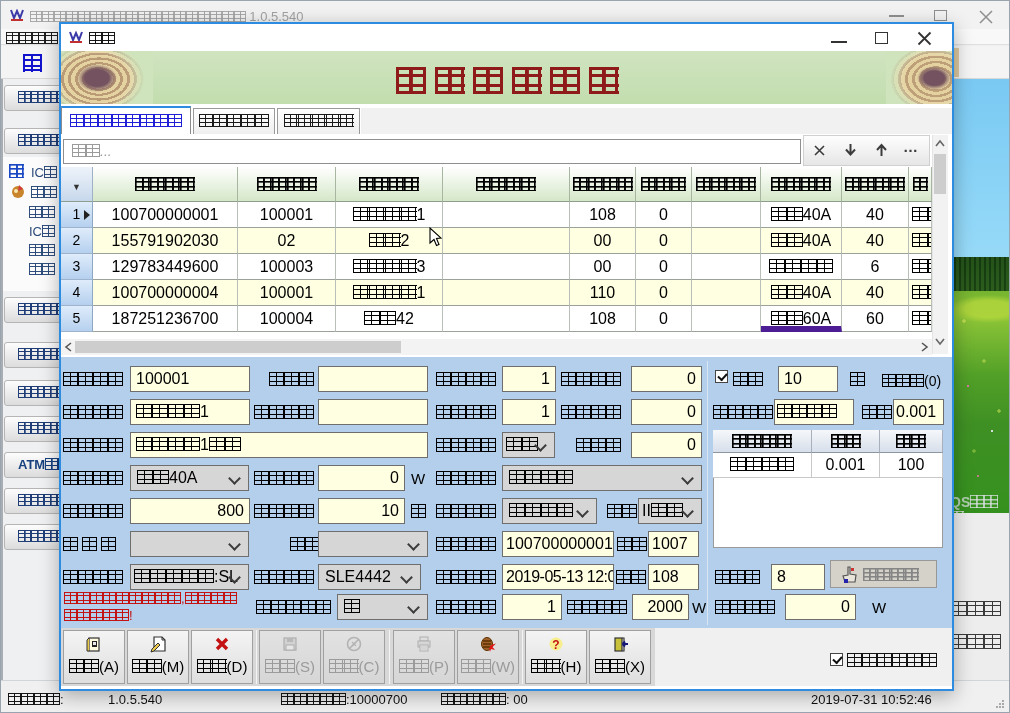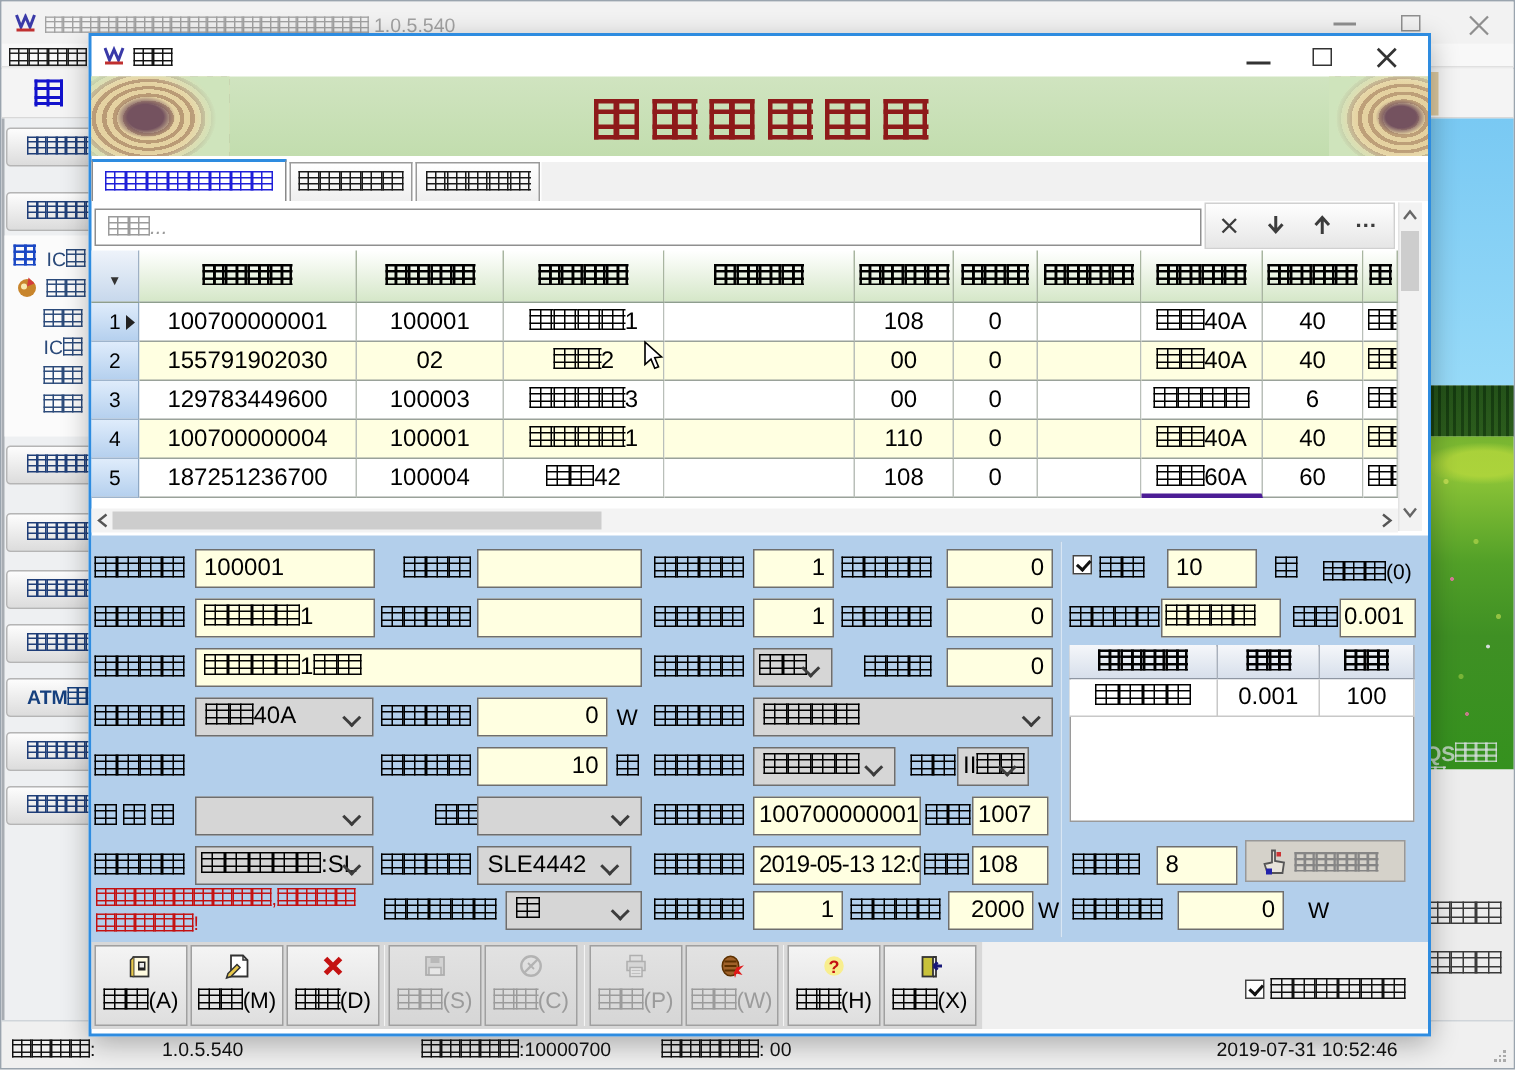--- a/index.html
+++ b/index.html
@@ -175,21 +175,21 @@
       <div class="abs" style="left:781px;top:256px;width:67px;height:26px;background:#ffffe1;border-right:1px solid #b9bfb9;border-bottom:1px solid #9aa29a;text-align:center;line-height:25px;font-size:16px;overflow:hidden;white-space:nowrap">40</div>
       <div class="abs" style="left:848px;top:256px;width:23px;height:26px;background:#ffffe1;border-right:1px solid #b9bfb9;border-bottom:1px solid #9aa29a;text-align:left;padding-left:3px;line-height:25px;font-size:16px;overflow:hidden;white-space:nowrap"><i class="cj"></i><i class="cj"></i></div>
       <div class="abs" style="left:0px;top:282px;width:32px;height:26px;background:linear-gradient(#dfecfb,#b5d0ee);border-right:1px solid #8ea8c4;border-bottom:1px solid #9eb4cc;text-align:center;line-height:25px;font-size:14px">5</div>
       <div class="abs" style="left:32px;top:282px;width:145px;height:26px;background:#ffffff;border-right:1px solid #b9bfb9;border-bottom:1px solid #9aa29a;text-align:center;line-height:25px;font-size:16px;overflow:hidden;white-space:nowrap">187251236700</div>
       <div class="abs" style="left:177px;top:282px;width:98px;height:26px;background:#ffffff;border-right:1px solid #b9bfb9;border-bottom:1px solid #9aa29a;text-align:center;line-height:25px;font-size:16px;overflow:hidden;white-space:nowrap">100004</div>
       <div class="abs" style="left:275px;top:282px;width:107px;height:26px;background:#ffffff;border-right:1px solid #b9bfb9;border-bottom:1px solid #9aa29a;text-align:center;line-height:25px;font-size:16px;overflow:hidden;white-space:nowrap"><i class="cj"></i><i class="cj"></i>42</div>
       <div class="abs" style="left:382px;top:282px;width:127px;height:26px;background:#ffffff;border-right:1px solid #b9bfb9;border-bottom:1px solid #9aa29a;text-align:center;line-height:25px;font-size:16px;overflow:hidden;white-space:nowrap"></div>
       <div class="abs" style="left:509px;top:282px;width:66px;height:26px;background:#ffffff;border-right:1px solid #b9bfb9;border-bottom:1px solid #9aa29a;text-align:center;line-height:25px;font-size:16px;overflow:hidden;white-space:nowrap">108</div>
       <div class="abs" style="left:575px;top:282px;width:56px;height:26px;background:#ffffff;border-right:1px solid #b9bfb9;border-bottom:1px solid #9aa29a;text-align:center;line-height:25px;font-size:16px;overflow:hidden;white-space:nowrap">0</div>
       <div class="abs" style="left:631px;top:282px;width:69px;height:26px;background:#ffffff;border-right:1px solid #b9bfb9;border-bottom:1px solid #9aa29a;text-align:center;line-height:25px;font-size:16px;overflow:hidden;white-space:nowrap"></div>
-      <div class="abs" style="left:700px;top:282px;width:81px;height:26px;background:#ffffff;border-right:1px solid #b9bfb9;border-bottom:3px solid #4c1d95;text-align:center;line-height:25px;font-size:16px;overflow:hidden;white-space:nowrap"><i class="cj"></i><i class="cj"></i>60A</div>
+      <div class="abs" style="left:700px;top:282px;width:81px;height:26px;background:#ffffff;border-right:1px solid #b9bfb9;border-bottom:6px solid #4c1d95;text-align:center;line-height:25px;font-size:16px;overflow:hidden;white-space:nowrap"><i class="cj"></i><i class="cj"></i>60A</div>
       <div class="abs" style="left:781px;top:282px;width:67px;height:26px;background:#ffffff;border-right:1px solid #b9bfb9;border-bottom:1px solid #9aa29a;text-align:center;line-height:25px;font-size:16px;overflow:hidden;white-space:nowrap">60</div>
       <div class="abs" style="left:848px;top:282px;width:23px;height:26px;background:#ffffff;border-right:1px solid #b9bfb9;border-bottom:1px solid #9aa29a;text-align:left;padding-left:3px;line-height:25px;font-size:16px;overflow:hidden;white-space:nowrap"><i class="cj"></i><i class="cj"></i></div>
     </div>
  <svg class="abs" style="left:368px;top:203px;z-index:5" width="16" height="22" viewBox="0 0 16 22">
       <path d="M1 1 L1 16 L5 12.5 L7.5 18.5 L10 17.5 L7.5 11.5 L12 11 Z" fill="#fff" stroke="#000" stroke-width="1.1"></path>
     </svg>
 
  <div class="abs" style="left:871px;top:111px;width:16px;height:219px;background:#f2f2f2;border-left:1px solid #e4e4e4"></div>
  <div class="abs" style="left:873px;top:130px;width:12px;height:40px;background:#cdcdcd"></div>
  <svg class="abs" style="left:874px;top:115px" width="10" height="10">
@@ -257,27 +257,28 @@
 
  <div class="lb" style="left:2px;top:446px"><i class="cj"></i><i class="cj"></i><i class="cj"></i><i class="cj"></i></div>
     <div class="dd" style="left:69px;top:441px;width:119px"><i class="cj"></i><i class="cj"></i>40A</div>
  <div class="lb" style="left:193px;top:446px"><i class="cj"></i><i class="cj"></i><i class="cj"></i><i class="cj"></i></div>
     <div class="in tr" style="left:257px;top:441px;width:87px">0</div>
     <div class="lb" style="left:350px;top:446px">W</div>
  <div class="lb" style="left:375px;top:446px"><i class="cj"></i><i class="cj"></i><i class="cj"></i><i class="cj"></i></div>
     <div class="dd" style="left:441px;top:441px;width:200px"><i class="cj"></i><i class="cj"></i><i class="cj"></i><i class="cj"></i></div>
 
  <div class="lb" style="left:2px;top:479px"><i class="cj"></i><i class="cj"></i><i class="cj"></i><i class="cj"></i></div>
+    <div class="in tr" style="left:69px;top:474px;width:120px">800</div>
  <div class="lb" style="left:193px;top:479px"><i class="cj"></i><i class="cj"></i><i class="cj"></i><i class="cj"></i></div>
     <div class="in tr" style="left:257px;top:474px;width:87px">10</div>
     <div class="lb" style="left:350px;top:479px"><i class="cj"></i></div>
  <div class="lb" style="left:375px;top:479px"><i class="cj"></i><i class="cj"></i><i class="cj"></i><i class="cj"></i></div>
     <div class="dd" style="left:441px;top:474px;width:95px"><i class="cj"></i><i class="cj"></i><i class="cj"></i><i class="cj"></i></div>
  <div class="lb" style="left:546px;top:479px"><i class="cj"></i><i class="cj"></i></div>
-    <div class="dd" style="left:577px;top:474px;width:48px;padding:0 3px">II<i class="cj"></i><i class="cj"></i></div>
+    <div class="dd" style="left:577px;top:474px;width:64px;padding:0 3px">II<i class="cj"></i><i class="cj"></i></div>
 
  <div class="lb" style="left:2px;top:512px"><i class="cj"></i> <i class="cj"></i> <i class="cj"></i></div>
     <div class="dd" style="left:69px;top:507px;width:119px"></div>
  <div class="lb" style="left:229px;top:512px"><i class="cj"></i><i class="cj"></i></div>
     <div class="dd" style="left:257px;top:507px;width:110px"></div>
  <div class="lb" style="left:375px;top:512px"><i class="cj"></i><i class="cj"></i><i class="cj"></i><i class="cj"></i></div>
     <div class="in" style="left:441px;top:507px;width:112px;padding:0 3px">100700000001</div>
  <div class="lb" style="left:556px;top:512px"><i class="cj"></i><i class="cj"></i></div>
     <div class="in" style="left:587px;top:507px;width:51px;padding:0 3px">1007</div>
 

